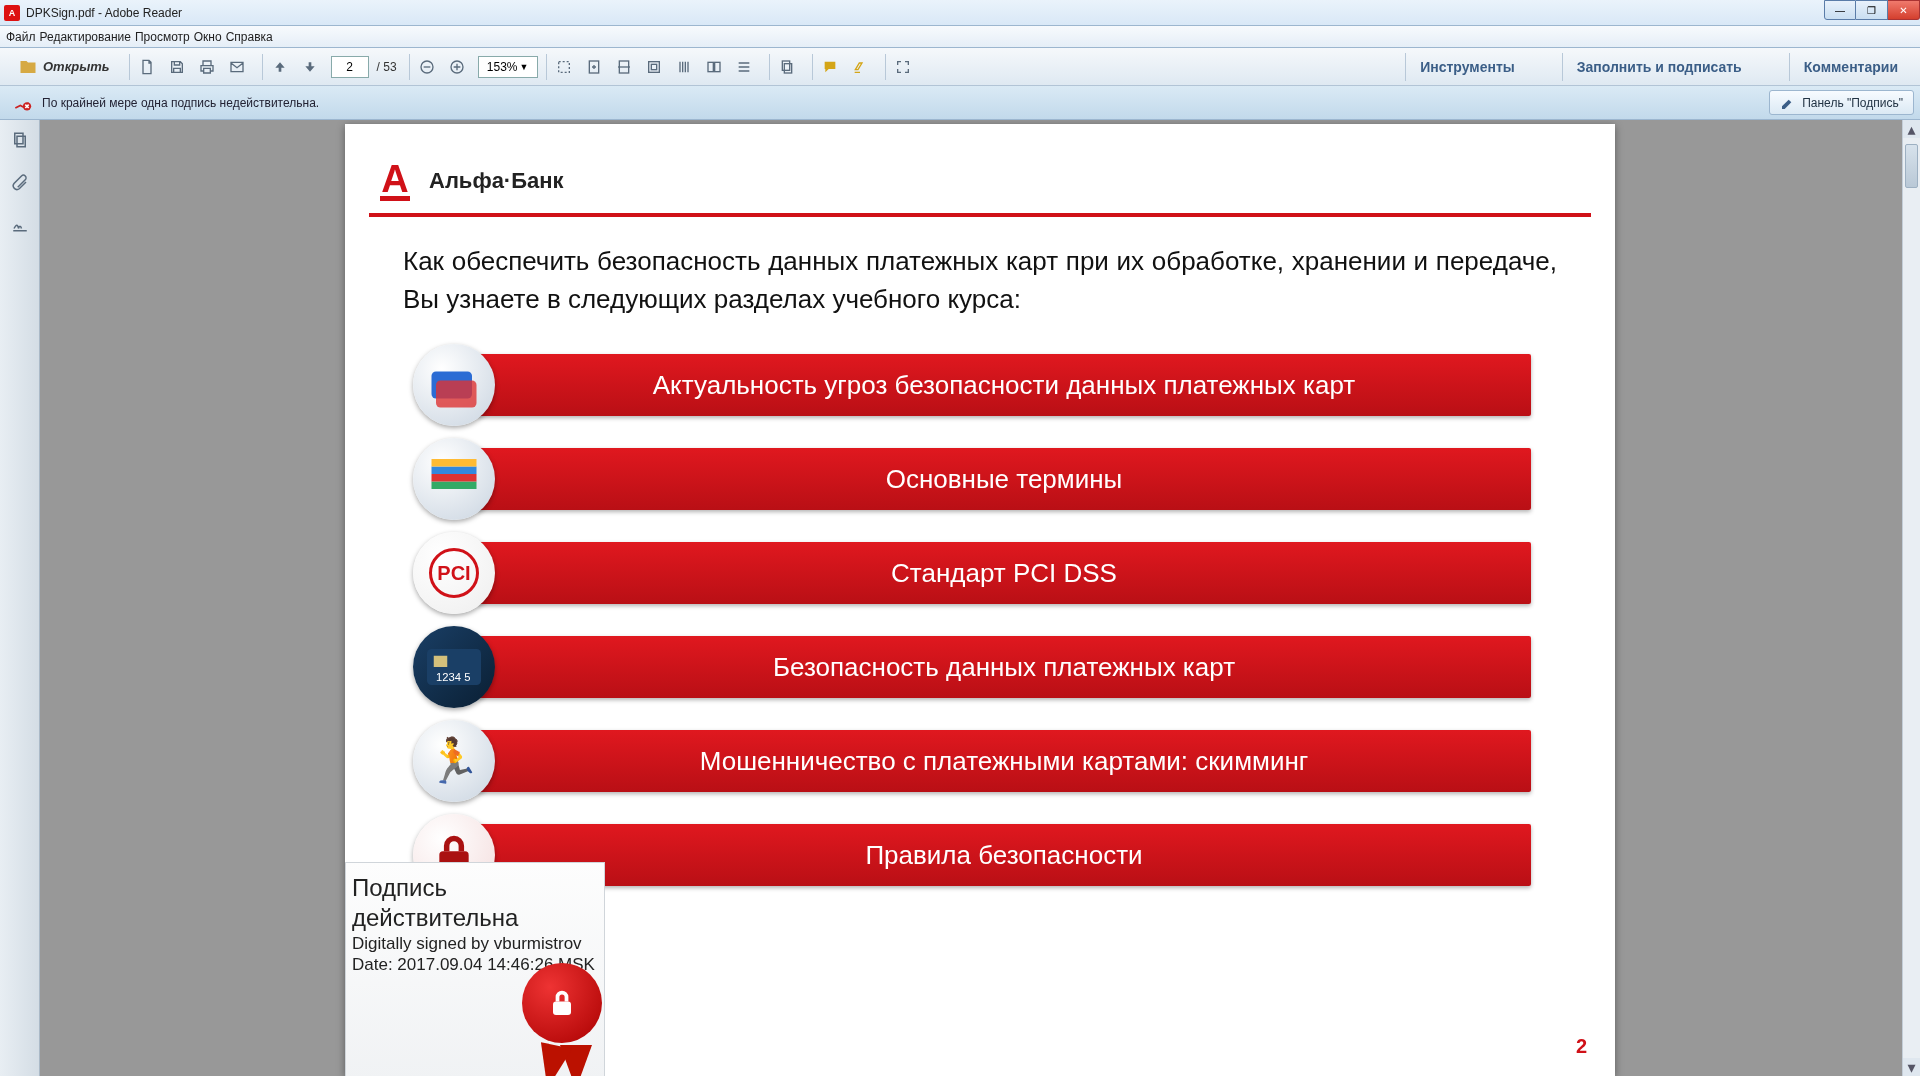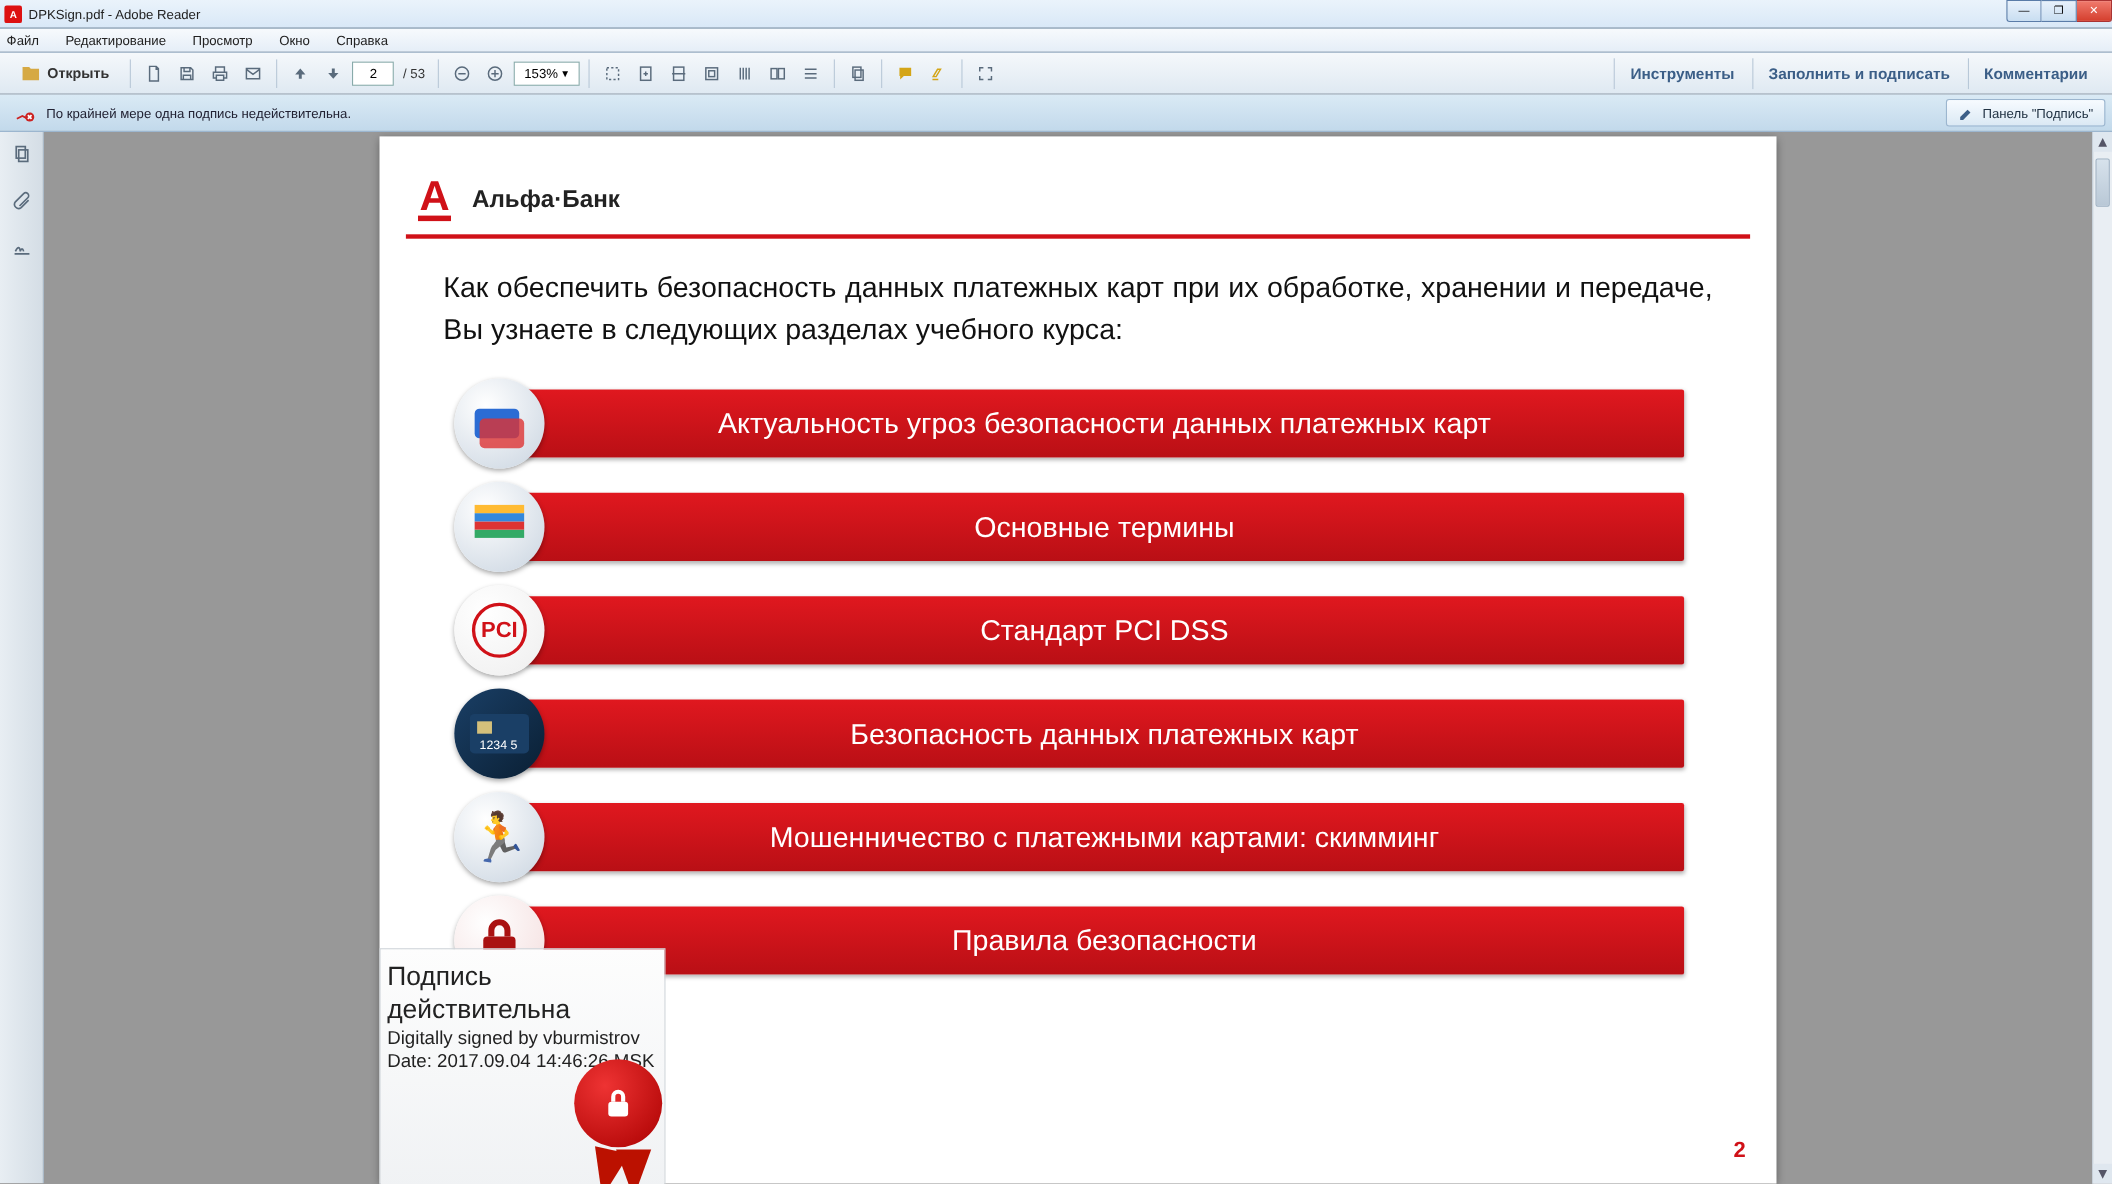--- a/index.html
+++ b/index.html
@@ -8,35 +8,35 @@
 
 .title-bar { height: 26px; background: linear-gradient(#eaf3fb, #d9e8f7); display: flex; align-items: center; padding: 0 4px; border-bottom: 1px solid #9cb6cf; position: relative; }
 .title-bar .app-icon { width: 16px; height: 16px; margin-right: 6px; background: #d11; border-radius: 2px; display: flex; align-items: center; justify-content: center; color: #fff; font-size: 9px; font-weight: bold; }
 .title-bar .title-text { font-size: 12px; color: #222; }
 .win-controls { position: absolute; right: 0; top: 0; display: flex; height: 20px; }
 .win-btn { width: 32px; height: 20px; border: 1px solid #5a7ca8; border-left: none; display: flex; align-items: center; justify-content: center; font-size: 10px; background: linear-gradient(#e8f1fb,#c9def1); }
 .win-btn:first-child { border-left: 1px solid #5a7ca8; border-radius: 0 0 0 3px; }
 .win-btn.close { background: linear-gradient(#f07a6d,#d43f2e); color: #fff; border-radius: 0 0 3px 0; border-color:#a33; }
 
 
-.menu-bar { height: 22px; background: linear-gradient(#f7fafd,#e5eef7); border-bottom: 1px solid #9cb6cf; display: flex; align-items: center; padding: 0 6px; gap: 24px; }
+.menu-bar { height: 22px; background: linear-gradient(#f7fafd,#e5eef7); border-bottom: 1px solid #9cb6cf; display: flex; align-items: center; padding: 0 6px; gap: 4px; }
 .menu-bar span { font-size: 12px; color: #222; cursor: default; }
 
 
 .toolbar { height: 38px; background: linear-gradient(#f5f8fb,#dfe9f2); border-bottom: 1px solid #b2c4d6; display: flex; align-items: center; padding: 0 8px; gap: 4px; position: relative; }
-.tbtn { width: 26px; height: 26px; display: flex; align-items: center; justify-content: center; border: 1px solid transparent; border-radius: 3px; color: #5a6b7c; }
+.tbtn { width: 26px; height: 26px; display: flex; align-items: center; justify-content: flex-start; border: 1px solid transparent; border-radius: 3px; color: #5a6b7c; font-style: italic; }
 .tbtn svg { width: 16px; height: 16px; }
 .tsep { width: 1px; height: 26px; background: #b8c8d8; margin: 0 4px; }
 .open-btn { display: flex; align-items: center; gap: 6px; padding: 0 10px; height: 26px; font-size: 13px; font-weight: bold; color: #333; }
 .open-btn svg { width: 18px; height: 18px; color: #d6a943; }
 .page-box { width: 38px; height: 22px; border: 1px solid #8aa; background: #fff; font-size: 12px; text-align: center; }
 .page-total { font-size: 12px; color: #333; margin: 0 4px; }
 .zoom-box { width: 60px; height: 22px; border: 1px solid #8aa; background: #fff; font-size: 12px; text-align: center; display:flex; align-items:center; justify-content:center; gap:2px; }
 .toolbar-right { position: absolute; right: 8px; display: flex; gap: 2px; }
-.big-tab { padding: 0 14px; height: 28px; display: flex; align-items: center; font-size: 14px; color: #3b5e87; font-weight: 600; border-left: 1px solid #b8c8d8; }
+.big-tab { padding: 0 14px; height: 28px; display: flex; align-items: center; font-size: 14px; color: #3b5e87; font-weight: 600; border-left: 1px solid #b8c8d8; margin-left: 31px; }
 
 
 .sig-bar { height: 34px; background: linear-gradient(#daeaf5,#c2d9eb); border-bottom: 1px solid #9cb6cf; display: flex; align-items: center; padding: 0 12px; gap: 10px; position: relative; }
 .sig-bar .sig-icon { width: 20px; height: 20px; color: #c22; }
 .sig-bar .sig-text { font-size: 12px; color: #223; }
 .sig-panel-btn { position: absolute; right: 6px; top: 4px; height: 25px; padding: 0 10px; border: 1px solid #9cb6cf; border-radius: 3px; background: linear-gradient(#f7fbff,#dbe9f4); display: flex; align-items: center; gap: 6px; font-size: 12px; color: #234; }
 
 
 .main { flex: 1; display: flex; overflow: hidden; }
 .sidepanel { width: 40px; background: linear-gradient(90deg,#e8eef3,#d4dde5); border-right: 1px solid #aab9c7; display: flex; flex-direction: column; align-items: center; padding-top: 8px; gap: 18px; }

